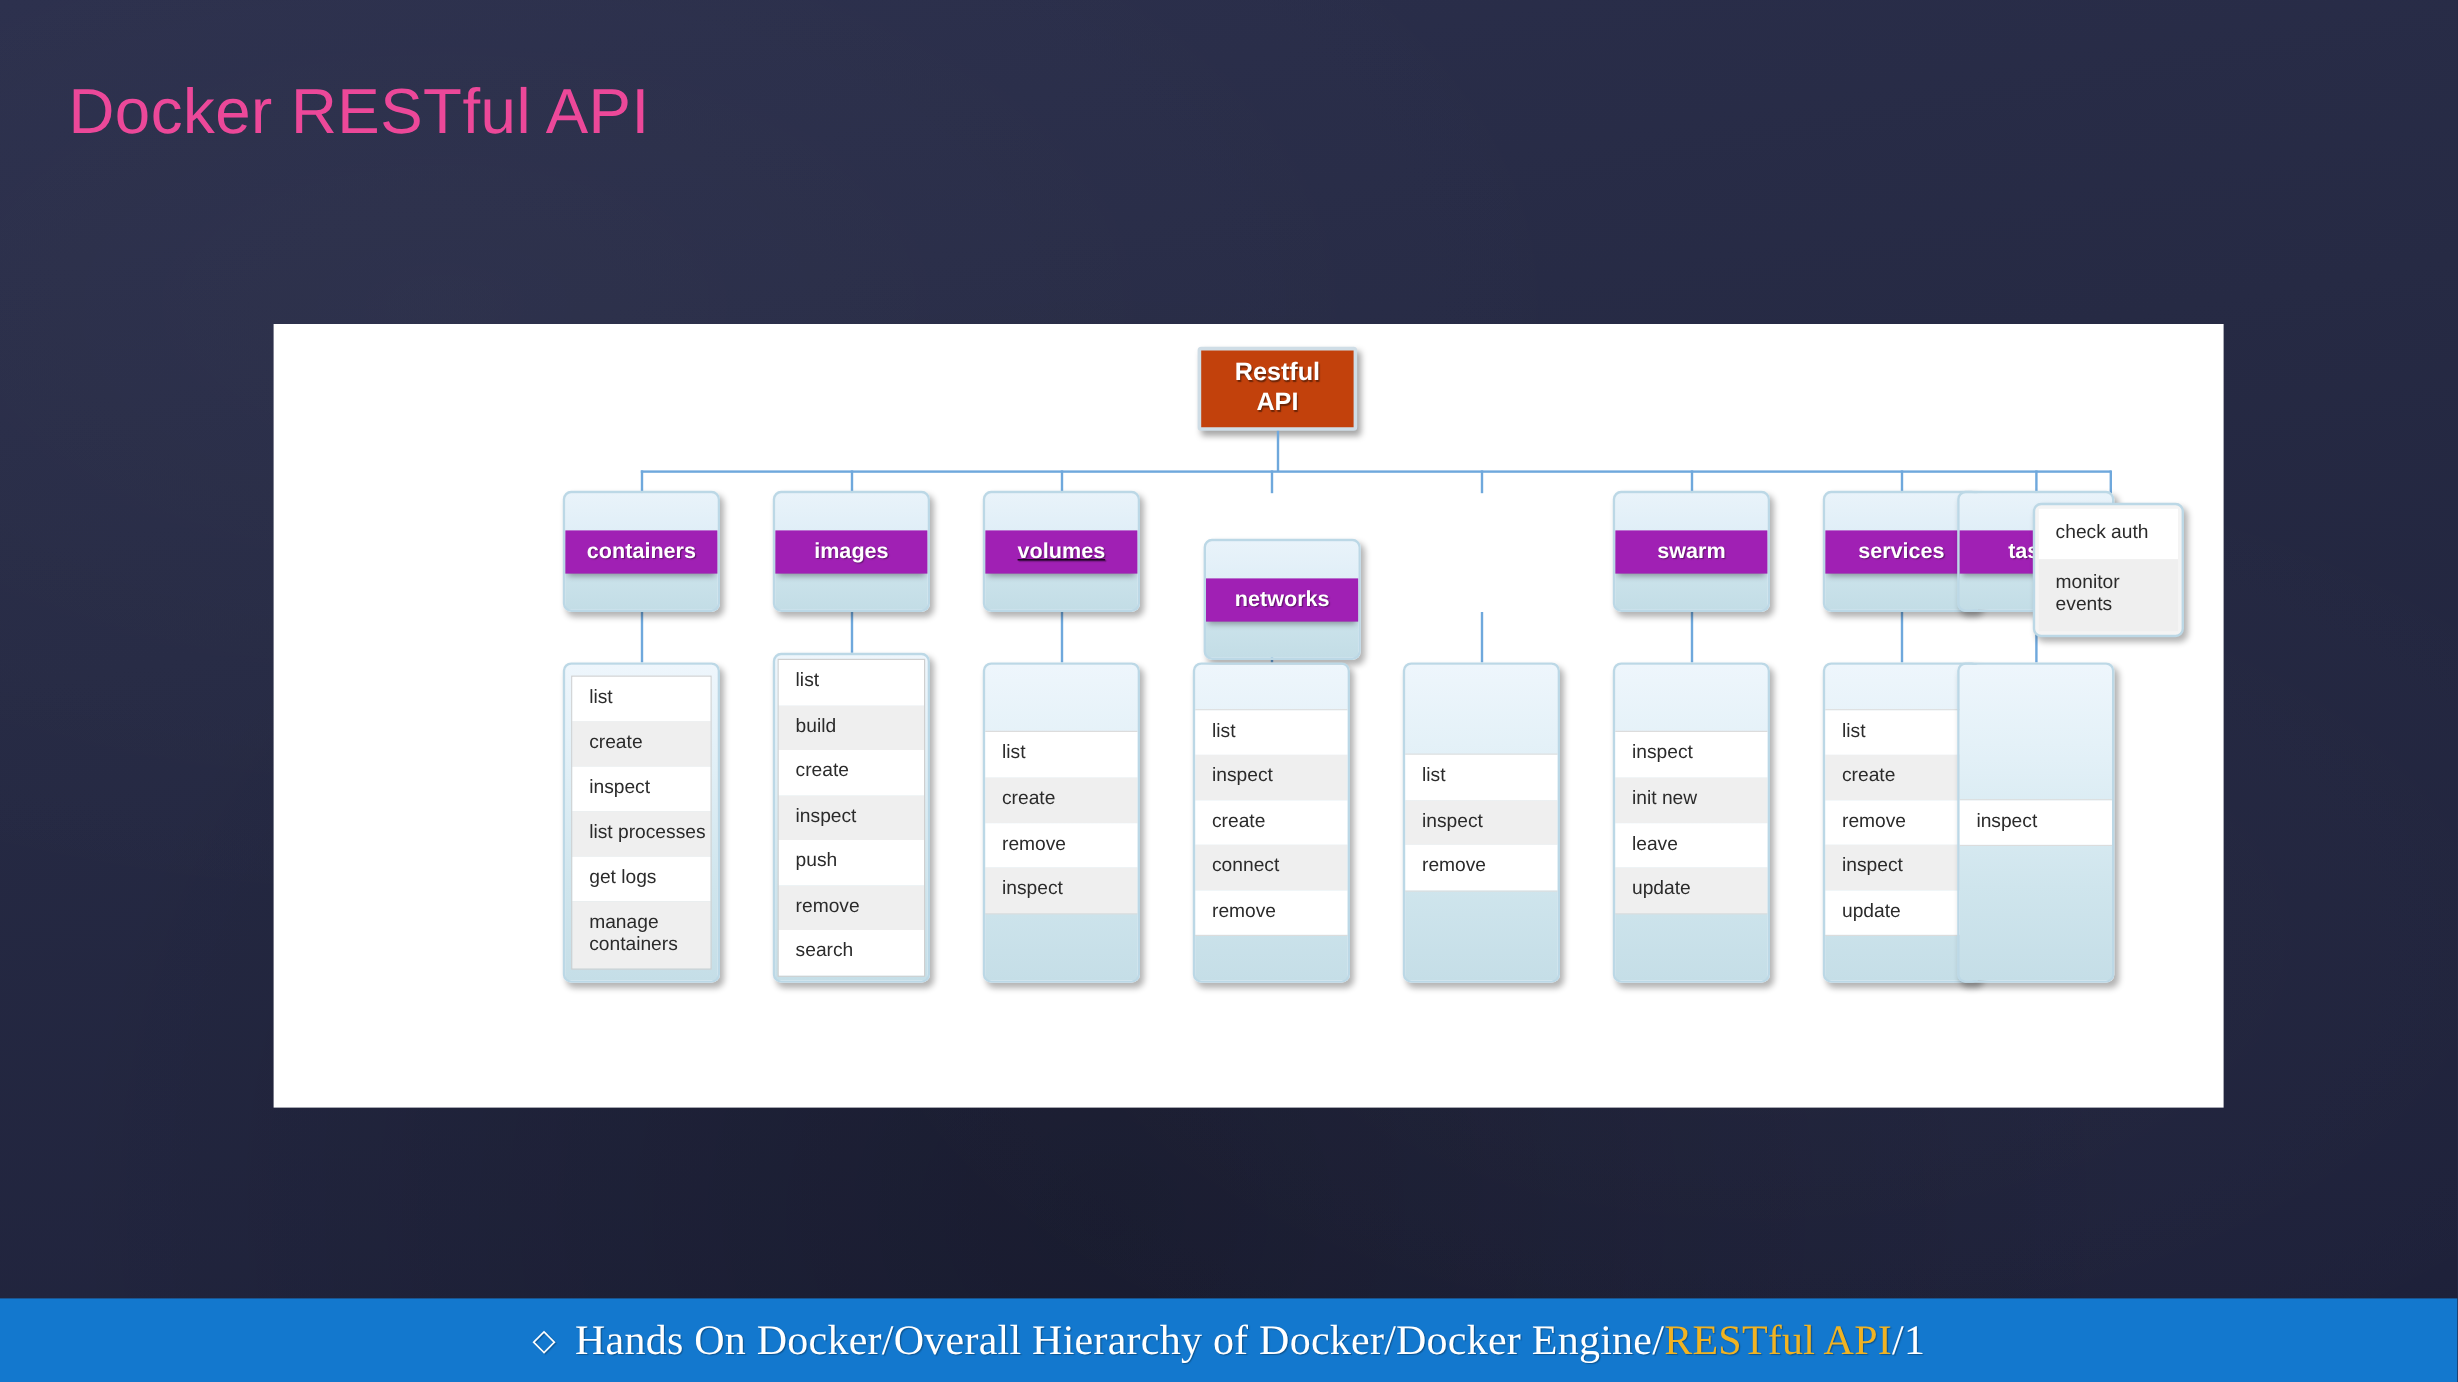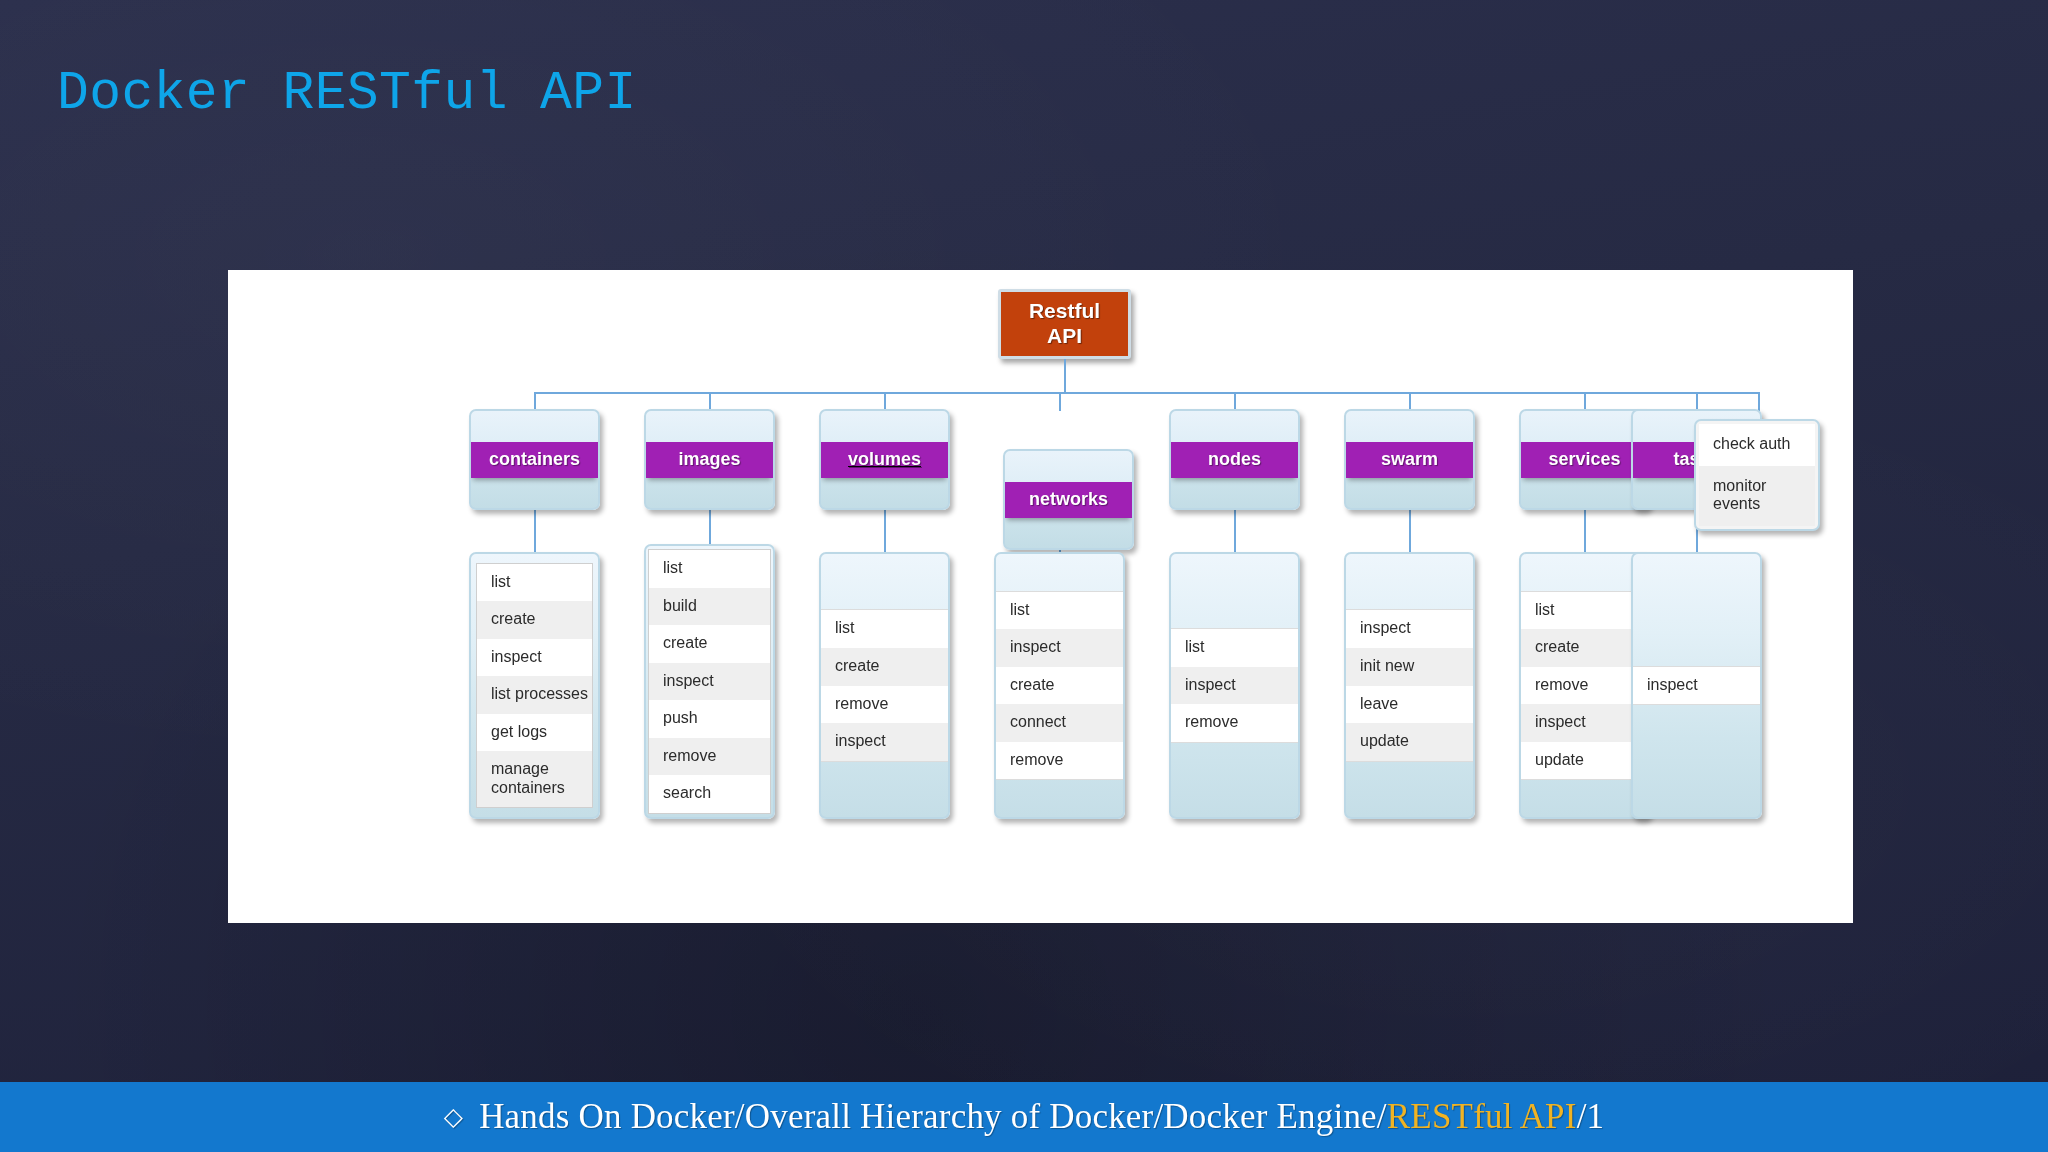--- a/index.html
+++ b/index.html
@@ -25,24 +25,24 @@
       radial-gradient(ellipse at 72% 68%, rgba(255,255,255,0.022), rgba(255,255,255,0) 40%),
       radial-gradient(ellipse at 45% 88%, rgba(0,0,0,0.22), rgba(0,0,0,0) 55%),
       linear-gradient(170deg, #2b2f4c 0%, #262a44 38%, #1d2039 100%);
   }
 
   
   .slide-title {
     position: absolute;
     left: 57px;
     top: 64px;
-    font-family: Liberation Mono, monospace;
+    font-family: Liberation Sans, sans-serif;
     font-size: 53px;
     line-height: 1.15;
-    color: #0ea5e9;
+    color: #ec4899;
     letter-spacing: 0.4px;
     white-space: nowrap;
   }
 
   
   .diagram-panel {
     position: absolute;
     left: 228px;
     top: 270px;
     width: 1625px;
@@ -249,25 +249,20 @@
   <div class="cat-col" style="left:591px;text-decoration:underline;">
     <div class="cat-box">
       <div class="cat-label">volumes</div>
     </div>
   </div>
   <div class="cat-col" style="left:775px;margin-top:40px;">
     <div class="cat-box">
       <div class="cat-label">networks</div>
     </div>
   </div>
-  <div class="cat-col" style="left:941px;">
-    <div class="cat-box">
-      <div class="cat-label">nodes</div>
-    </div>
-  </div>
   <div class="cat-col" style="left:1116px;">
     <div class="cat-box">
       <div class="cat-label">swarm</div>
     </div>
   </div>
   <div class="cat-col" style="left:1291px;">
     <div class="cat-box">
       <div class="cat-label">services</div>
     </div>
   </div>

